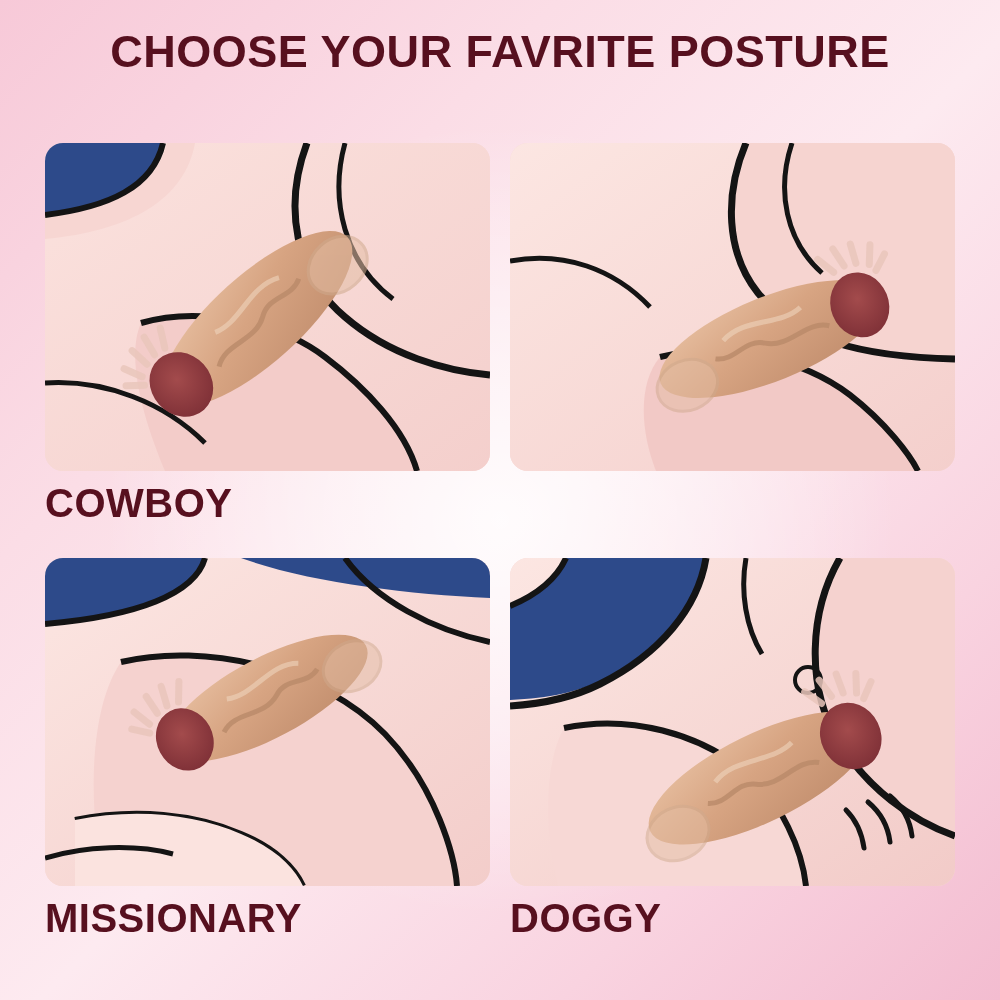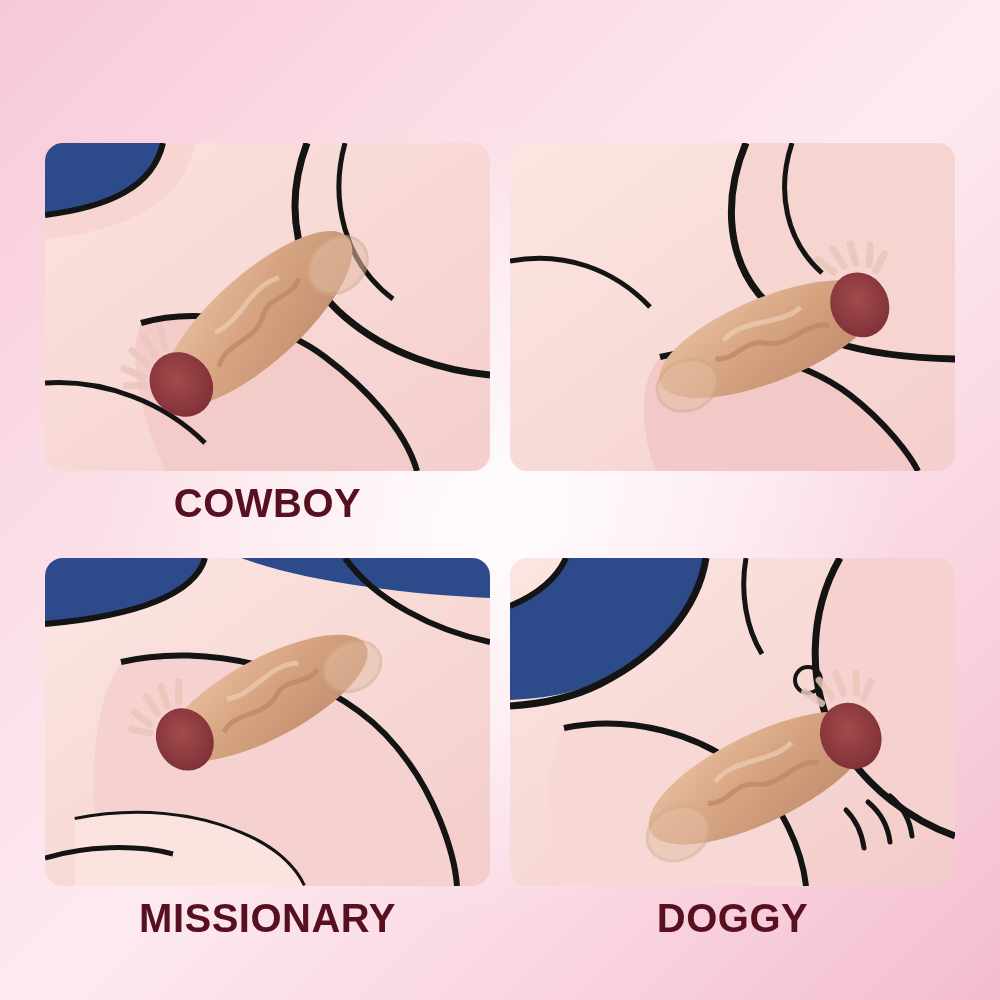--- a/index.html
+++ b/index.html
@@ -53,35 +53,35 @@
   .photo {
     position: relative;
     width: 445px;
     height: 328px;
     border-radius: 18px;
     overflow: hidden;
     background: #f7d9d6;
   }
   .caption {
     margin-top: 6px;
-    text-align: center;
     font-size: 40px;
     font-weight: bold;
     color: #57101f;
     letter-spacing: 0.5px;
     line-height: 52px;
   }
   .art { position: absolute; inset: 0; }
   .art svg { display: block; width: 100%; height: 100%; }
 </style>
 </head>
 <body>
 
 <div class="page">
 
+  <div class="headline">CHOOSE YOUR FAVRITE POSTURE</div>
 
   <div class="grid">
 
     <div class="cell c0">
       <div class="photo">
         <div class="art">
           <svg viewBox="0 0 445 328" preserveAspectRatio="none">
             <defs>
               <linearGradient id="skinA" x1="0" y1="0" x2="1" y2="1">
                 <stop offset="0%" stop-color="#fbe2de"></stop>

